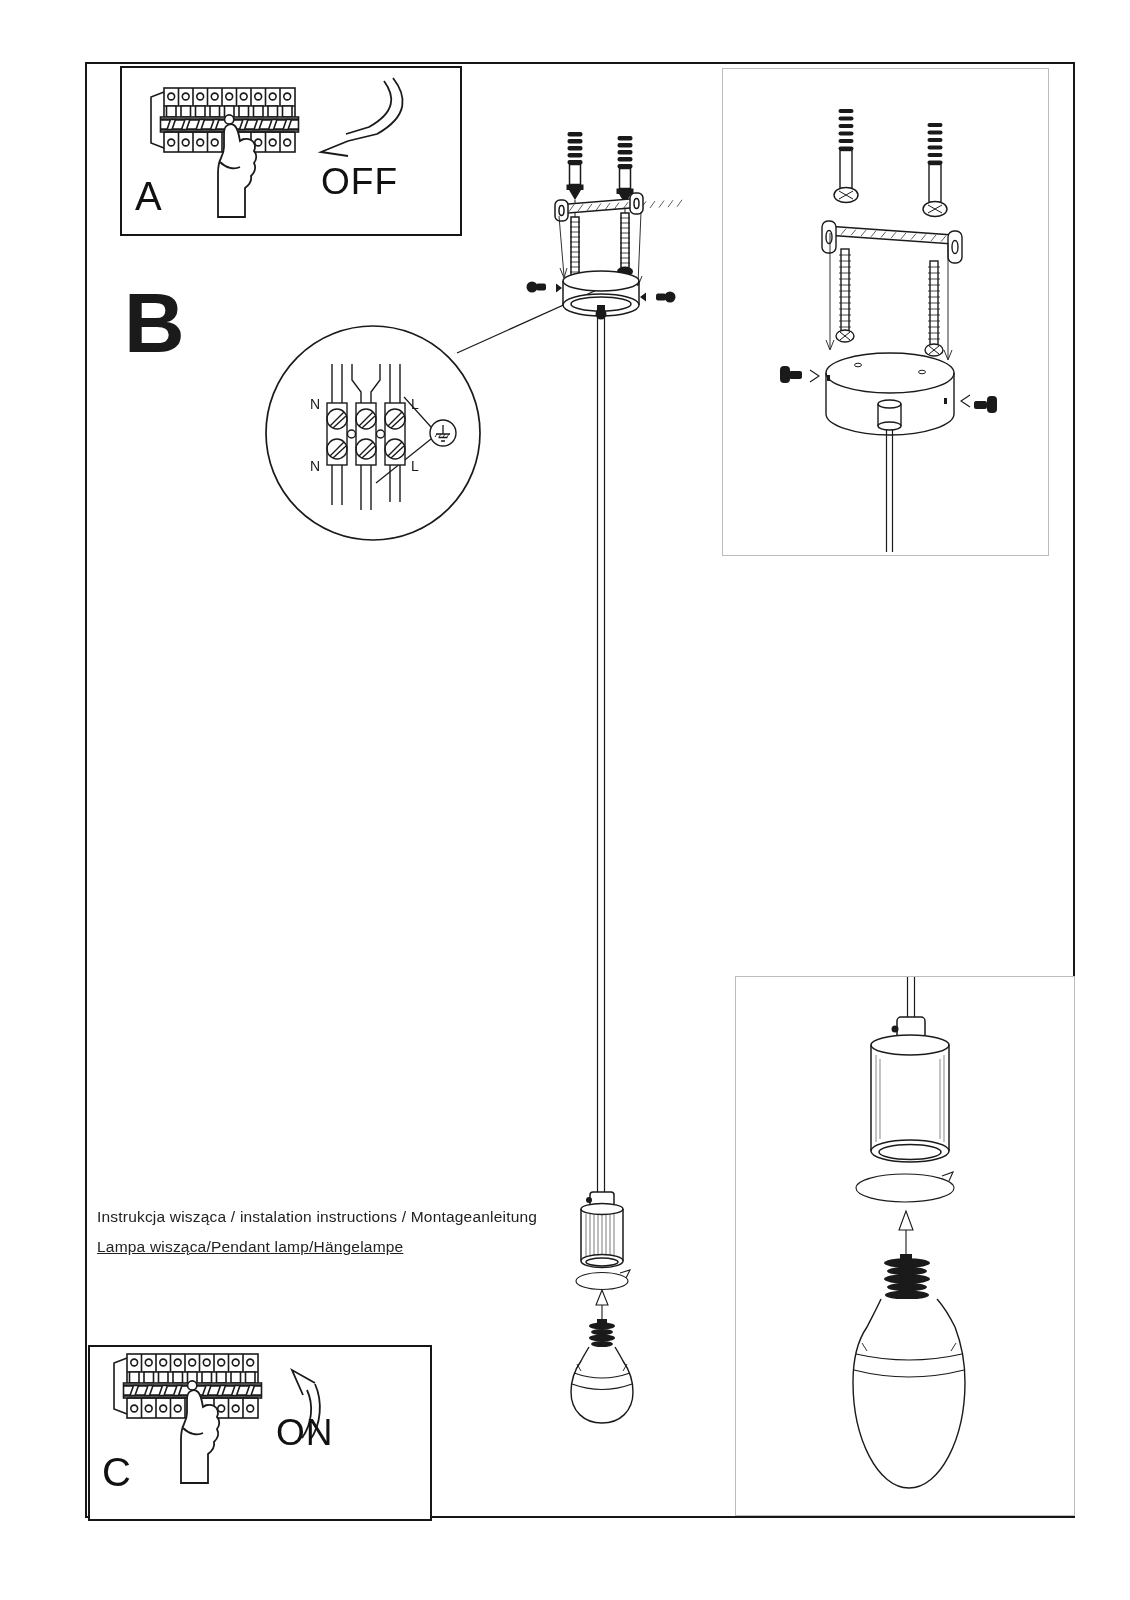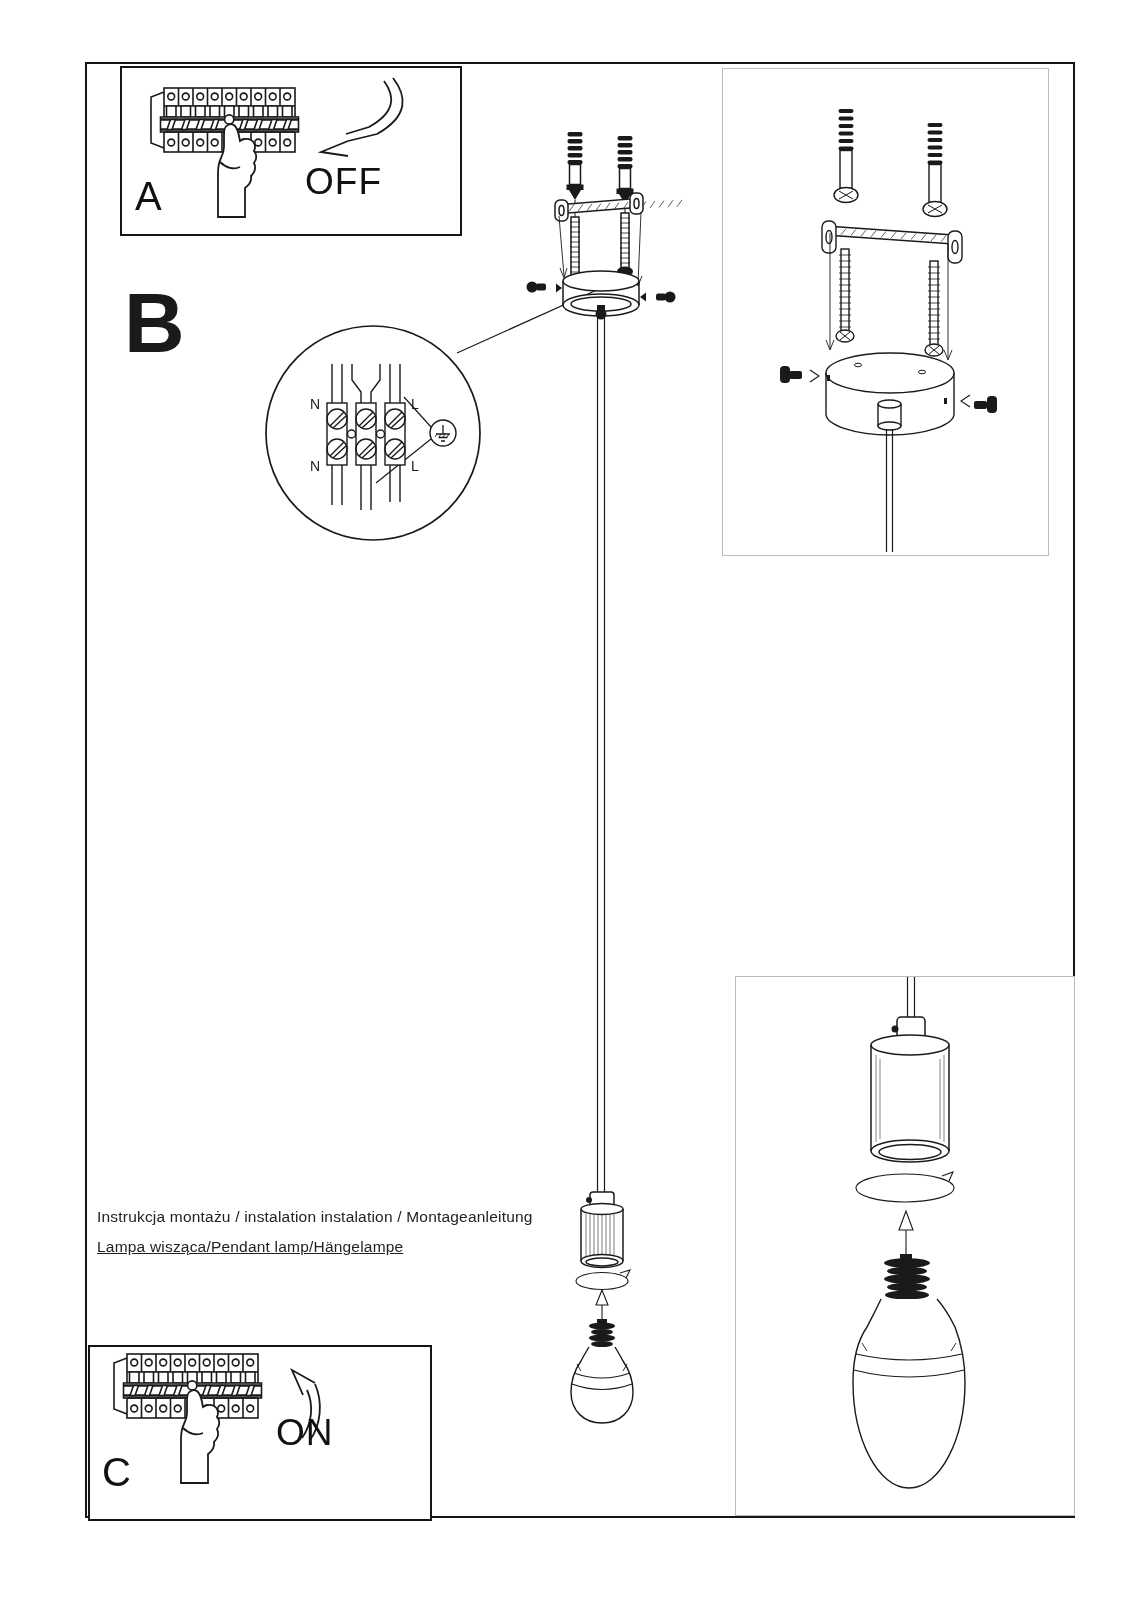--- a/index.html
+++ b/index.html
@@ -234,21 +234,21 @@
     <svg width="334" height="162" viewBox="0 0 334 162">
       <use href="#breaker-panel" transform="translate(42,20)"></use>
       <use href="#pressing-hand" transform="translate(107,57)"></use>
       <g class="ln" stroke-width="1.8">
         <path d="M271,10 C285,28 287,48 255,66 L226,73"></path>
         <path d="M262,13 C273,28 274,44 247,59 L224,66"></path>
         <polyline points="226,73 199,84 226,88"></polyline>
       </g>
     </svg>
     <div class="abs step-letter" style="left:13px;top:108px;">A</div>
-    <div class="abs switch-word" style="left:183px;top:95px;">OFF</div>
+    <div class="abs switch-word" style="left:199px;top:95px;">OFF</div>
   </div>
 
   <div class="abs panel-box box-light box-tr">
     <svg width="323" height="484" viewBox="0 0 323 484">
       <g class="ln" stroke-width="1.4">
 
         <g>
           <rect x="115.5" y="40" width="15" height="4" rx="2" class="fil"></rect>
           <rect x="115.5" y="47.5" width="15" height="4" rx="2" class="fil"></rect>
           <rect x="115.5" y="55" width="15" height="4" rx="2" class="fil"></rect>
@@ -369,21 +369,21 @@
           <path d="M118,393 Q173,407 228,393" stroke-width="1.2"></path>
           <path d="M120,377 Q173,389 226,377" stroke-width="1.2"></path>
           <path d="M126,366 l5,8 M220,366 l-5,8" stroke-width="0.9"></path>
         </g>
       </g>
     </svg>
   </div>
 
   <div class="abs letter-b">B</div>
 
-  <div class="abs footer-line" style="top:1208px;">Instrukcja montażu / instalation instalation / Montageanleitung</div>
+  <div class="abs footer-line" style="top:1208px;">Instrukcja wisząca / instalation instructions / Montageanleitung</div>
   <div class="abs footer-line" style="top:1238px;text-decoration:underline;">Lampa wisząca/Pendant lamp/Hängelampe</div>
 
   <div class="abs panel-box box-dark box-c">
     <svg width="336" height="168" viewBox="0 0 336 168">
       <use href="#breaker-panel" transform="translate(37,7)"></use>
       <use href="#pressing-hand" transform="translate(102,44)"></use>
       <g class="ln" stroke-width="1.8">
         <path d="M220,93 C231,78 233,55 225,37"></path>
         <path d="M212,91 C222,77 224,58 217,43"></path>
         <polyline points="225,36 202,23 213,48"></polyline>

